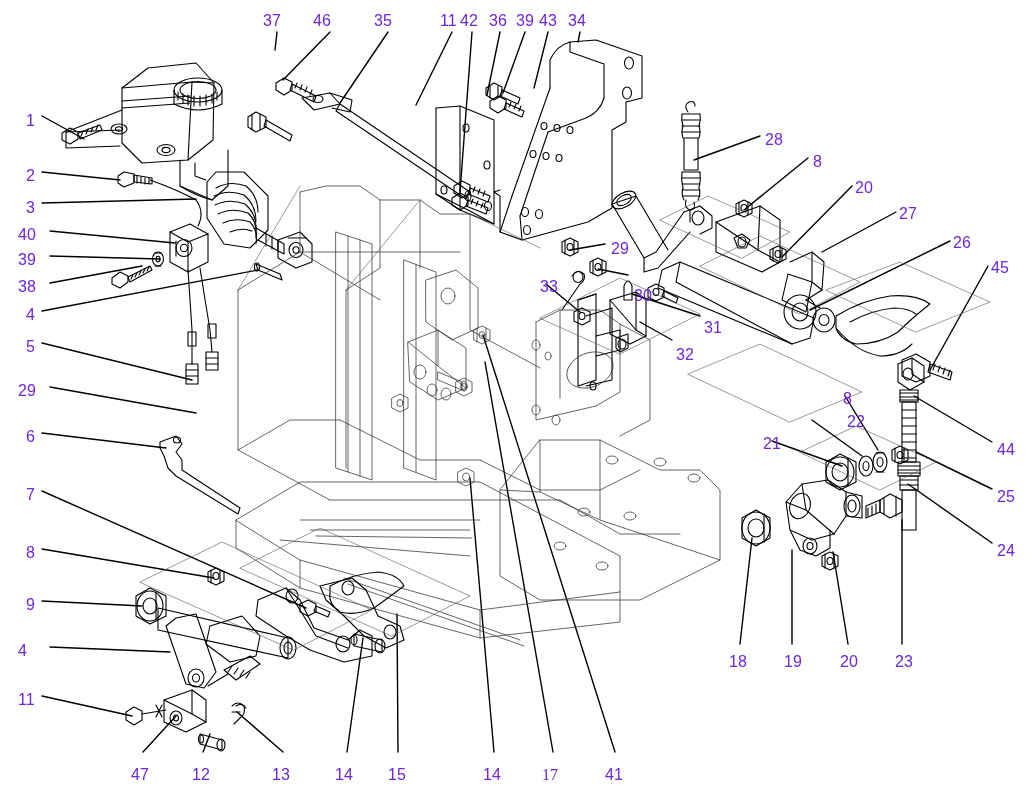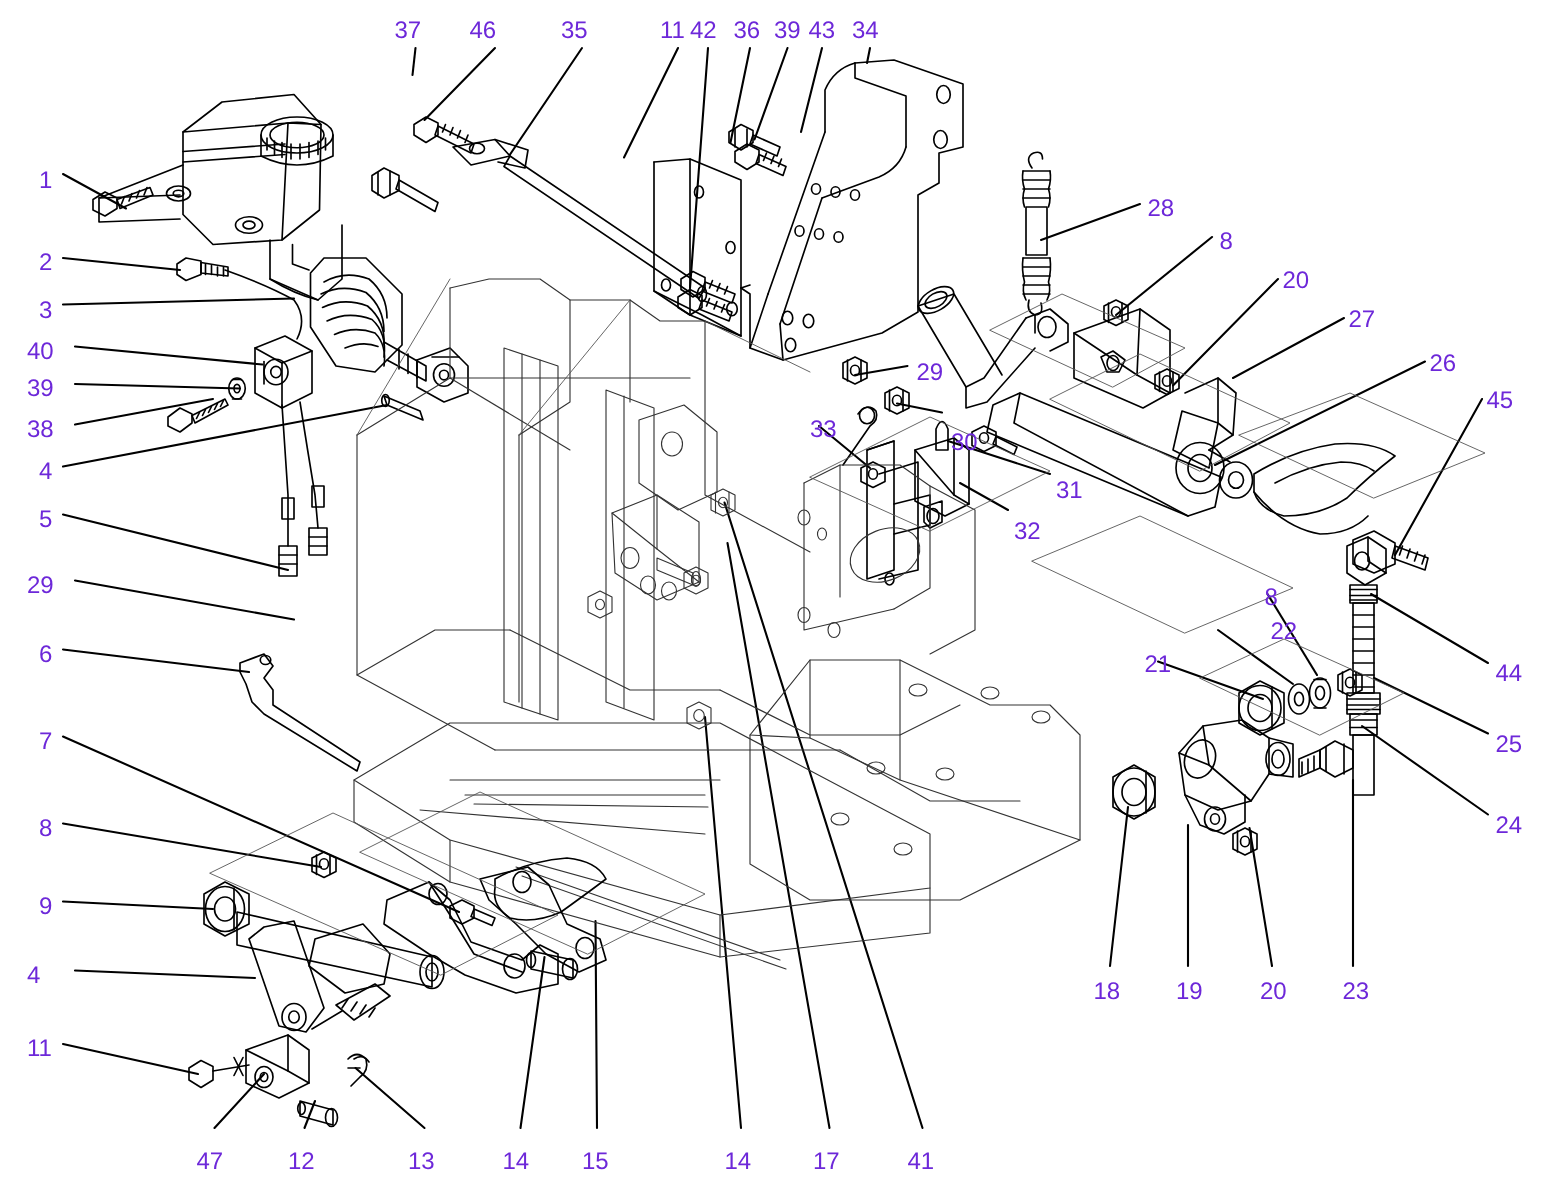--- a/index.html
+++ b/index.html
@@ -572,21 +572,21 @@
   <div class="callout" style="left:26px;top:595px;">9</div>
   <div class="callout" style="left:18px;top:641px;">4</div>
   <div class="callout" style="left:18px;top:690px;">11</div>
 
   <div class="callout" style="left:131px;top:765px;">47</div>
   <div class="callout" style="left:192px;top:765px;">12</div>
   <div class="callout" style="left:272px;top:765px;">13</div>
   <div class="callout" style="left:335px;top:765px;">14</div>
   <div class="callout" style="left:388px;top:765px;">15</div>
   <div class="callout" style="left:483px;top:765px;">14</div>
-  <div class="callout" style="left:542px;top:765px;">17</div>
+  <div class="callout" style="left:542px;top:765px;font-family:Liberation Serif, serif;">17</div>
   <div class="callout" style="left:605px;top:765px;">41</div>
 
   <div class="callout" style="left:765px;top:130px;">28</div>
   <div class="callout" style="left:813px;top:152px;">8</div>
   <div class="callout" style="left:855px;top:178px;">20</div>
   <div class="callout" style="left:899px;top:204px;">27</div>
   <div class="callout" style="left:953px;top:233px;">26</div>
   <div class="callout" style="left:991px;top:258px;">45</div>
 
   <div class="callout" style="left:611px;top:239px;">29</div>

